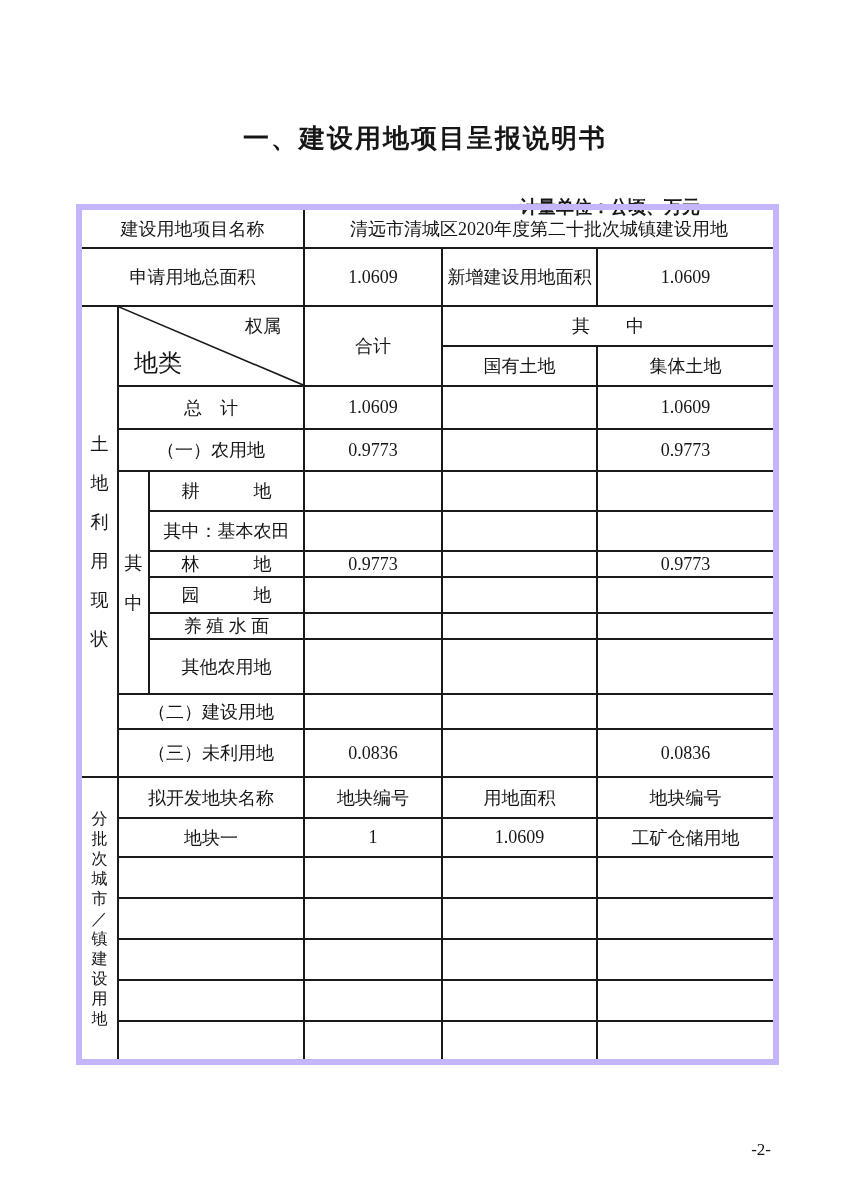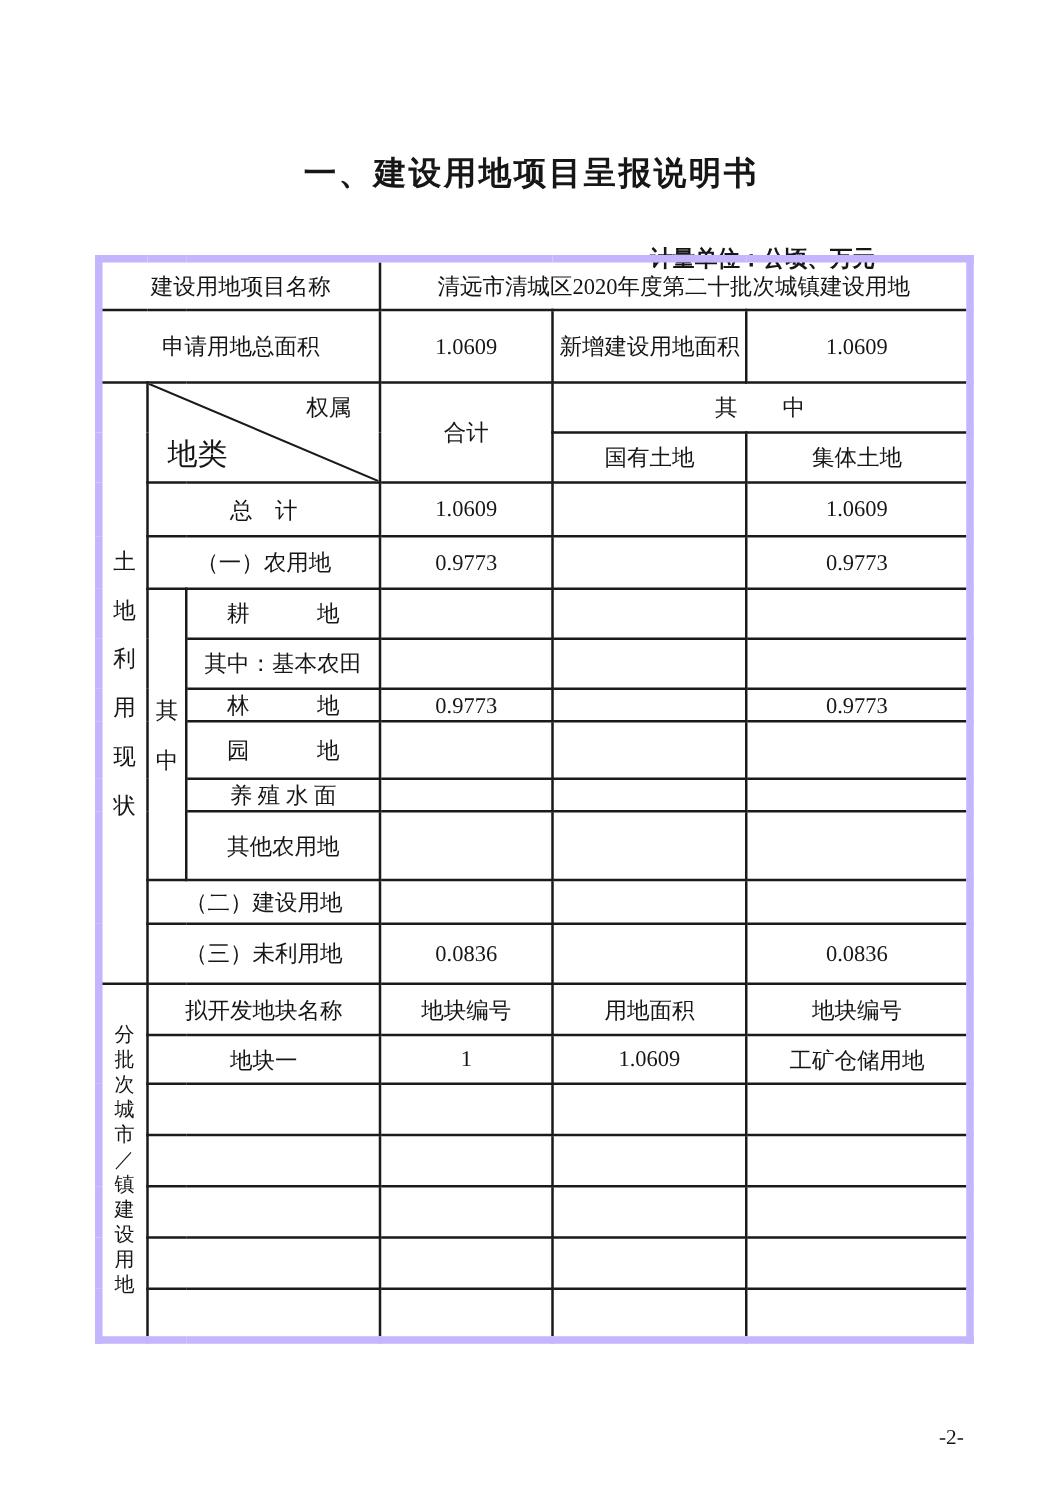--- a/index.html
+++ b/index.html
@@ -137,21 +137,21 @@
     <td></td>
   </tr>
 
   <tr style="height:24px">
     <td>林　　　地</td>
     <td>0.9773</td>
     <td></td>
     <td>0.9773</td>
   </tr>
 
-  <tr style="height:46px">
+  <tr style="height:36px">
     <td>园　　　地</td>
     <td></td>
     <td></td>
     <td></td>
   </tr>
 
   <tr style="height:24px">
     <td>养 殖 水 面</td>
     <td></td>
     <td></td>

